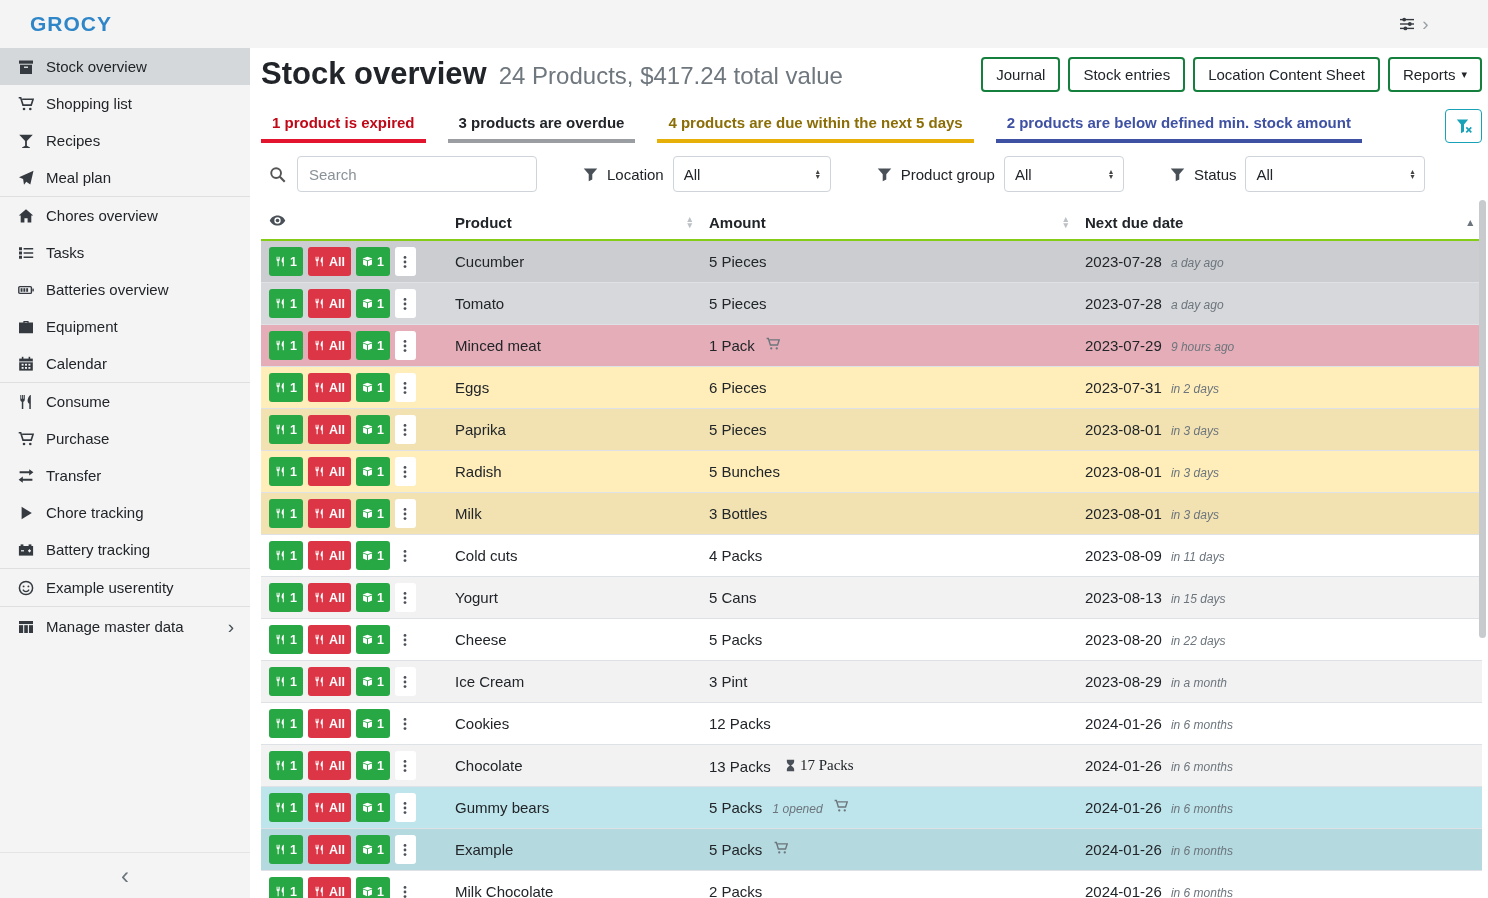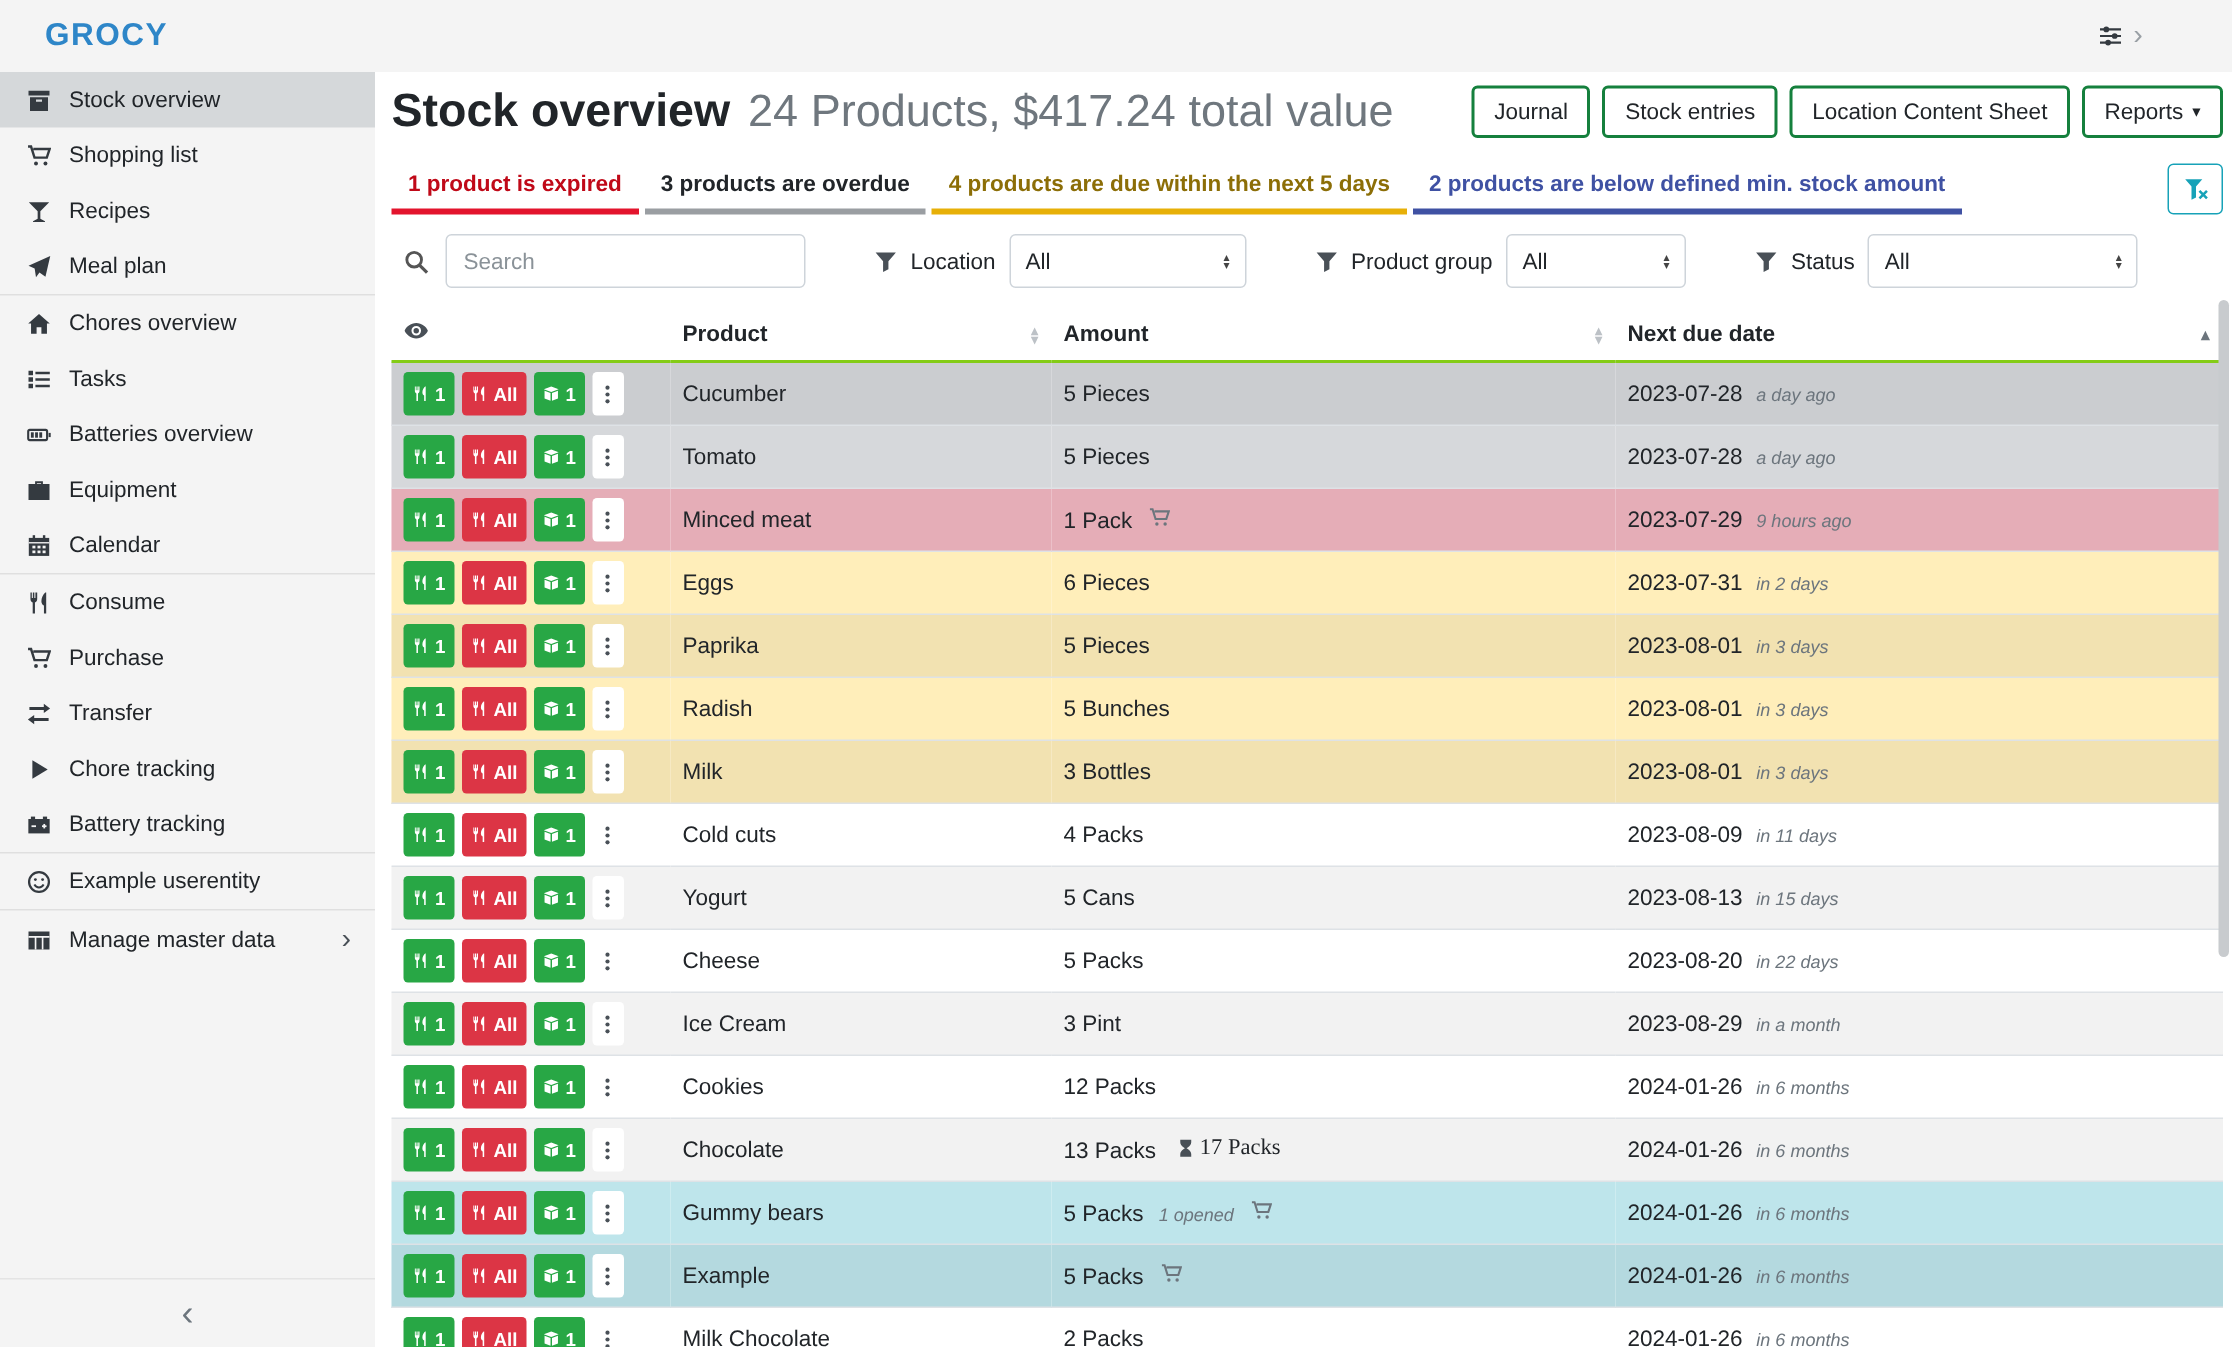--- a/index.html
+++ b/index.html
@@ -53,31 +53,31 @@
     display: flex; align-items: center; justify-content: center;
     color: #6c757d; font-size: 24px; cursor: pointer;
   }
 
   
   .main { flex: 1; padding: 6px 6px 0 11px; position: relative; background: #fff; }
 
   .page-head { display: flex; align-items: center; justify-content: space-between; margin: 2px 0 10px; }
   .title-wrap { display: flex; align-items: baseline; gap: 12px; }
   .page-title { font-size: 31px; font-weight: bold; color: #212529; }
-  .page-subtitle { font-size: 30px; color: #6f777e; font-weight: normal; }
+  .page-subtitle { font-size: 24px; color: #6f777e; font-weight: normal; }
   .head-buttons { display: flex; gap: 8px; }
   .btn-outline {
     border: 2px solid #15803d; background: #fff; color: #212529;
     font-size: 15px; font-family: inherit; padding: 7px 13px; border-radius: 4px;
     cursor: pointer; display: inline-flex; align-items: center; gap: 6px;
   }
   .caret-down { font-size: 11px; color: #212529; }
 
   
-  .status-row { display: flex; align-items: center; gap: 4px; margin: 16px 0 13px; }
+  .status-row { display: flex; align-items: center; gap: 22px; margin: 16px 0 13px; }
   .status-item {
     font-weight: bold; font-size: 15px;
     padding: 6px 11px 8px; border-bottom: 4px solid; cursor: pointer; white-space: nowrap;
   }
   .status-item[data-type="expired"]   { color: var(--expired_text, #c00918);  border-color: var(--expired_border, #e3142d); }
   .status-item[data-type="overdue"]   { color: var(--overdue_text, #212529);  border-color: var(--overdue_border, #9a9ea2); }
   .status-item[data-type="due-soon"]  { color: var(--due_text, #8c6e07);      border-color: var(--due_border, #e7b008); }
   .status-item[data-type="below-min"] { color: var(--below_min_text, #3f51a3);border-color: var(--below_min_border, #3f51a3); }
   .clear-filter {
     margin-left: auto; width: 37px; height: 34px;

